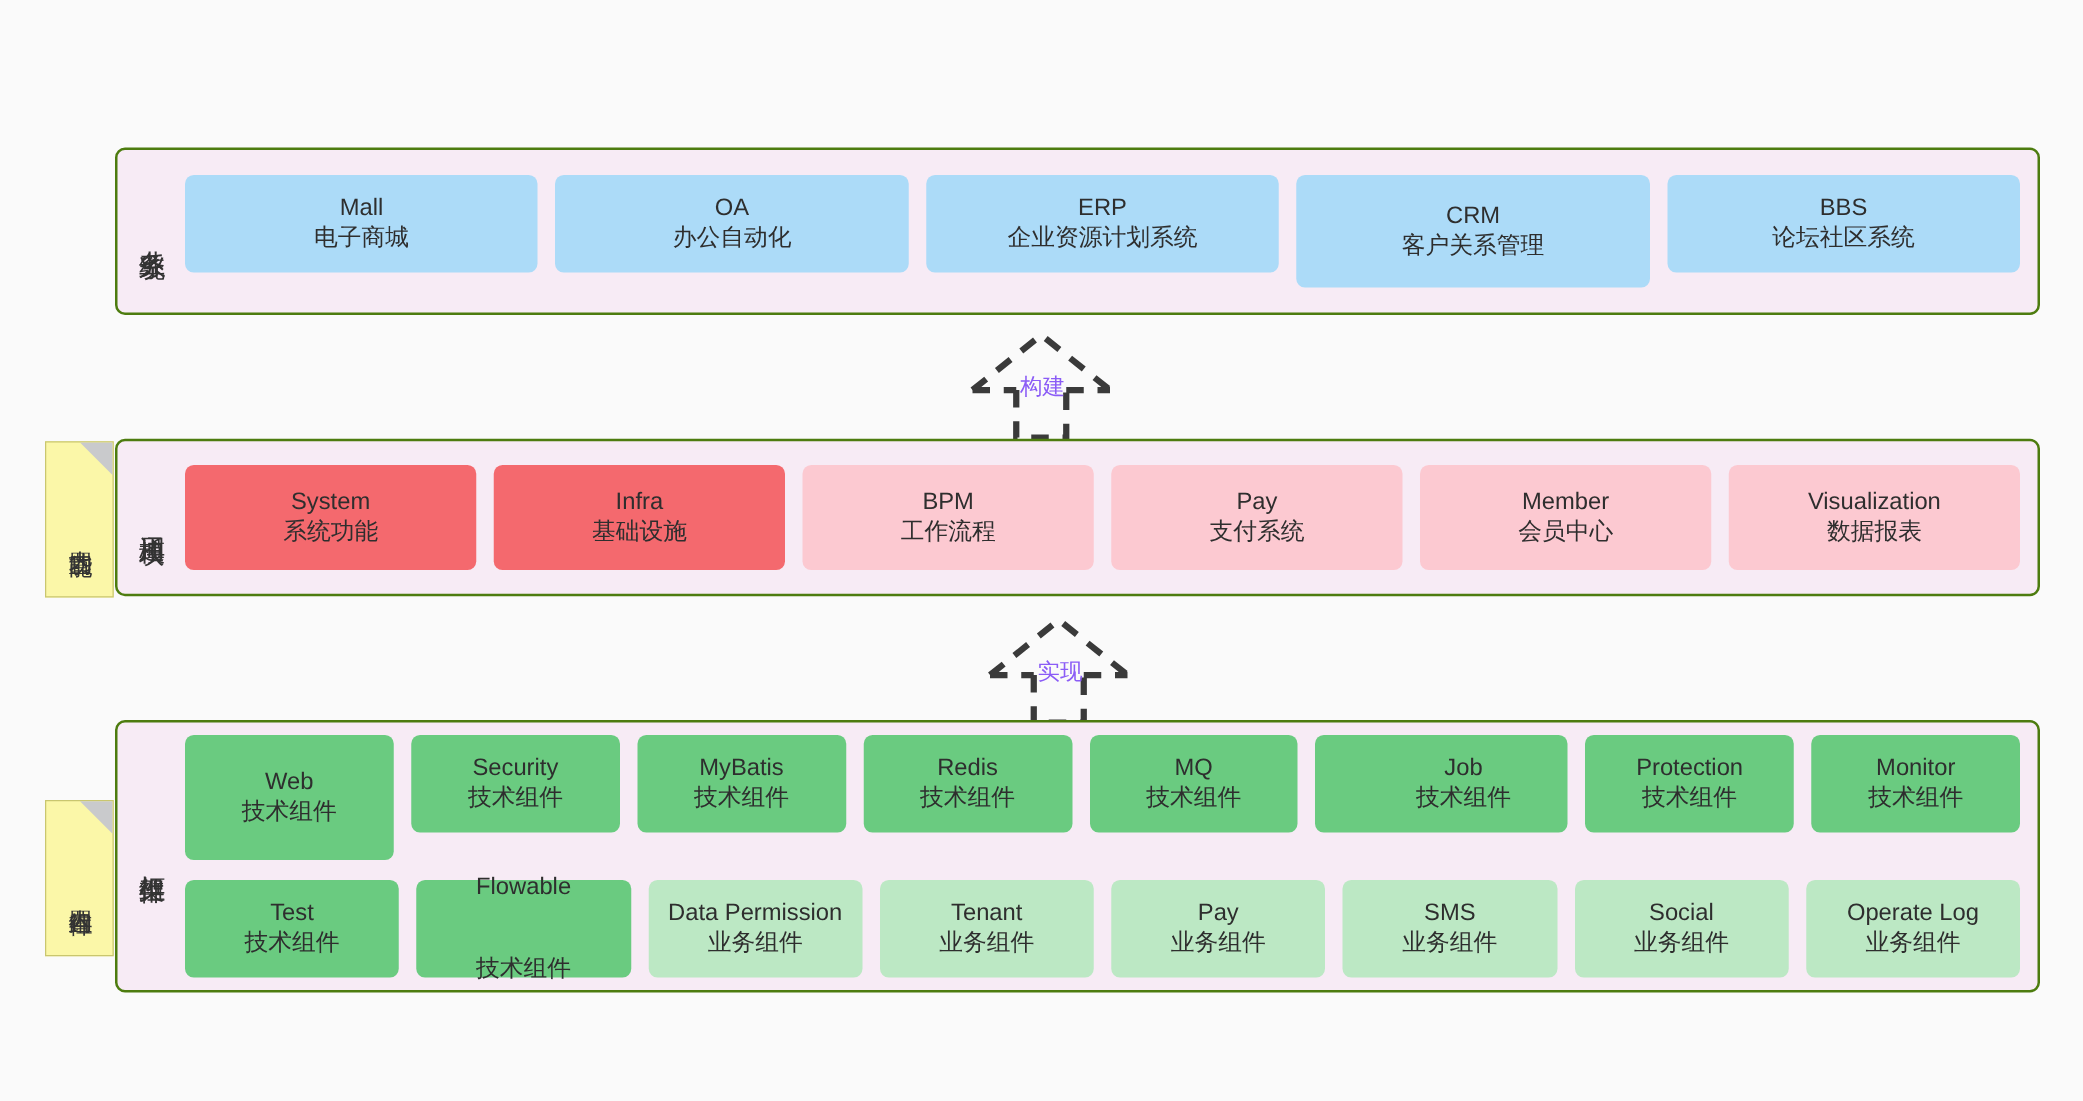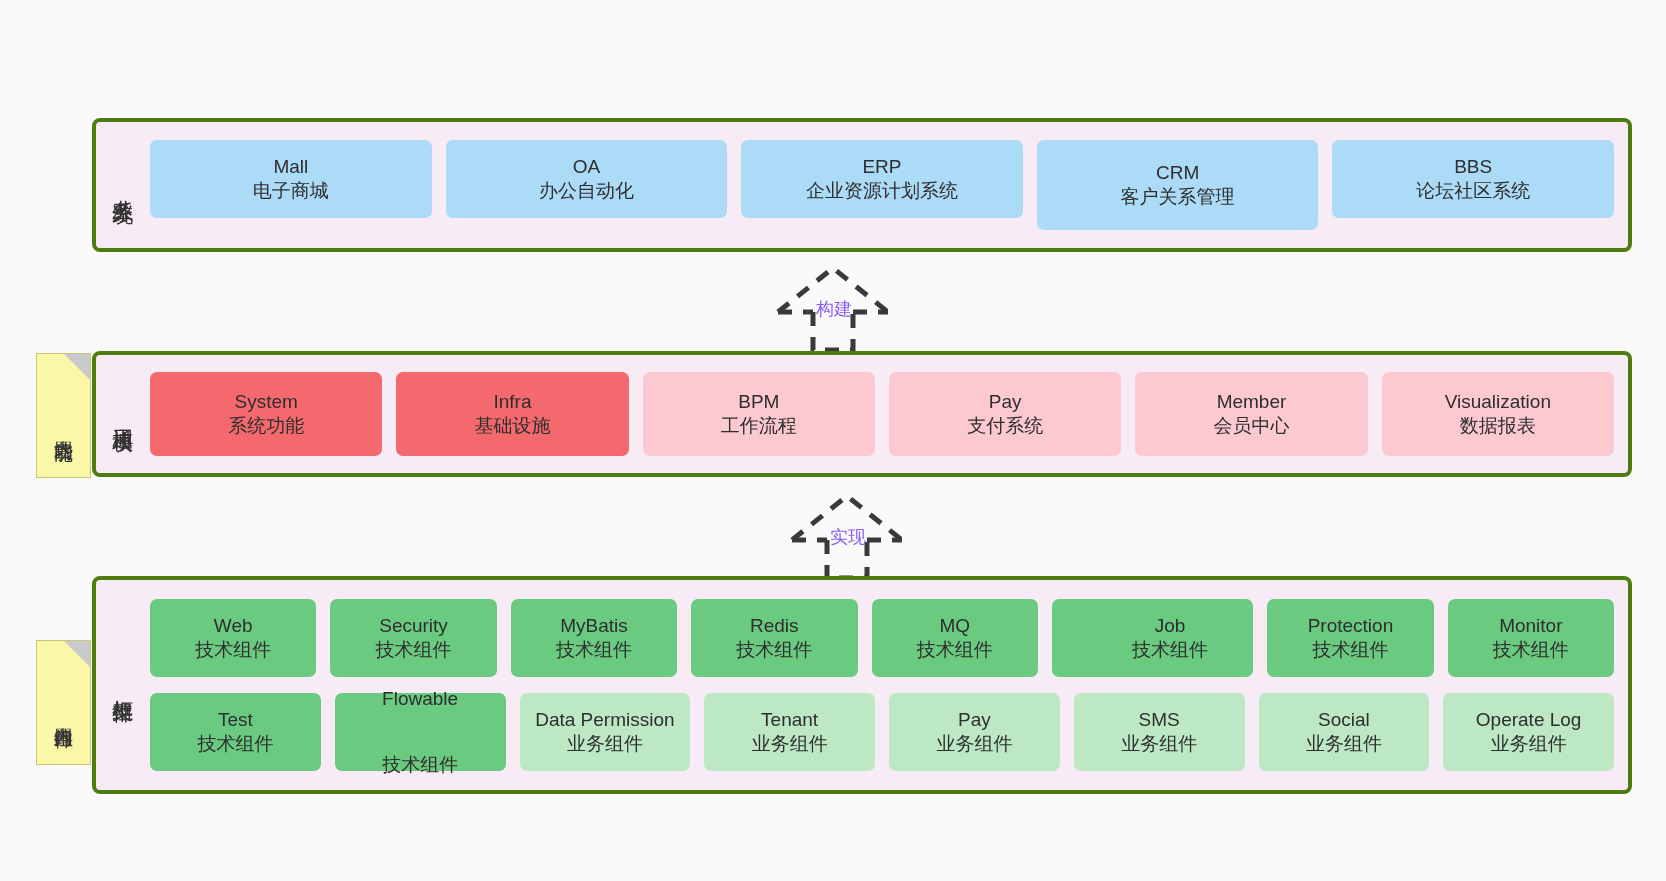--- a/index.html
+++ b/index.html
@@ -14,21 +14,21 @@
     color: #333333;
     position: relative;
     overflow: hidden;
   }
 
   
   .layer {
     position: absolute;
     box-sizing: border-box;
     background: #F7EBF5;
-    border: 4px solid #4d7c0f;
+    border: 2px solid #4d7c0f;
     border-radius: 8px;
     display: flex;
     align-items: stretch;
   }
 
   
   .layer-label {
     writing-mode: vertical-rl;
     text-orientation: upright;
     display: flex;
@@ -216,21 +216,21 @@
 
 <div class="note" style="left:36px; top:640px; width:55px; height:125px;">
   <div class="note-fold"></div>
   <div class="note-text">内置组件</div>
 </div>
 
 <div class="layer" id="layer-framework" style="left:92px; top:576px; width:1540px; height:218px;">
   <div class="layer-label">框架组件</div>
   <div class="layer-body">
     <div class="row" id="framework-row1">
-        <div class="cell c-green" style="height: 78px;">
+        <div class="cell c-green" style="height: 100px;">
           <span class="en">Web</span>
           <span class="cn">技术组件</span>
         </div>
         <div class="cell c-green" style="height: 78px;">
           <span class="en">Security</span>
           <span class="cn">技术组件</span>
         </div>
         <div class="cell c-green" style="height: 78px;">
           <span class="en">MyBatis</span>
           <span class="cn">技术组件</span>

